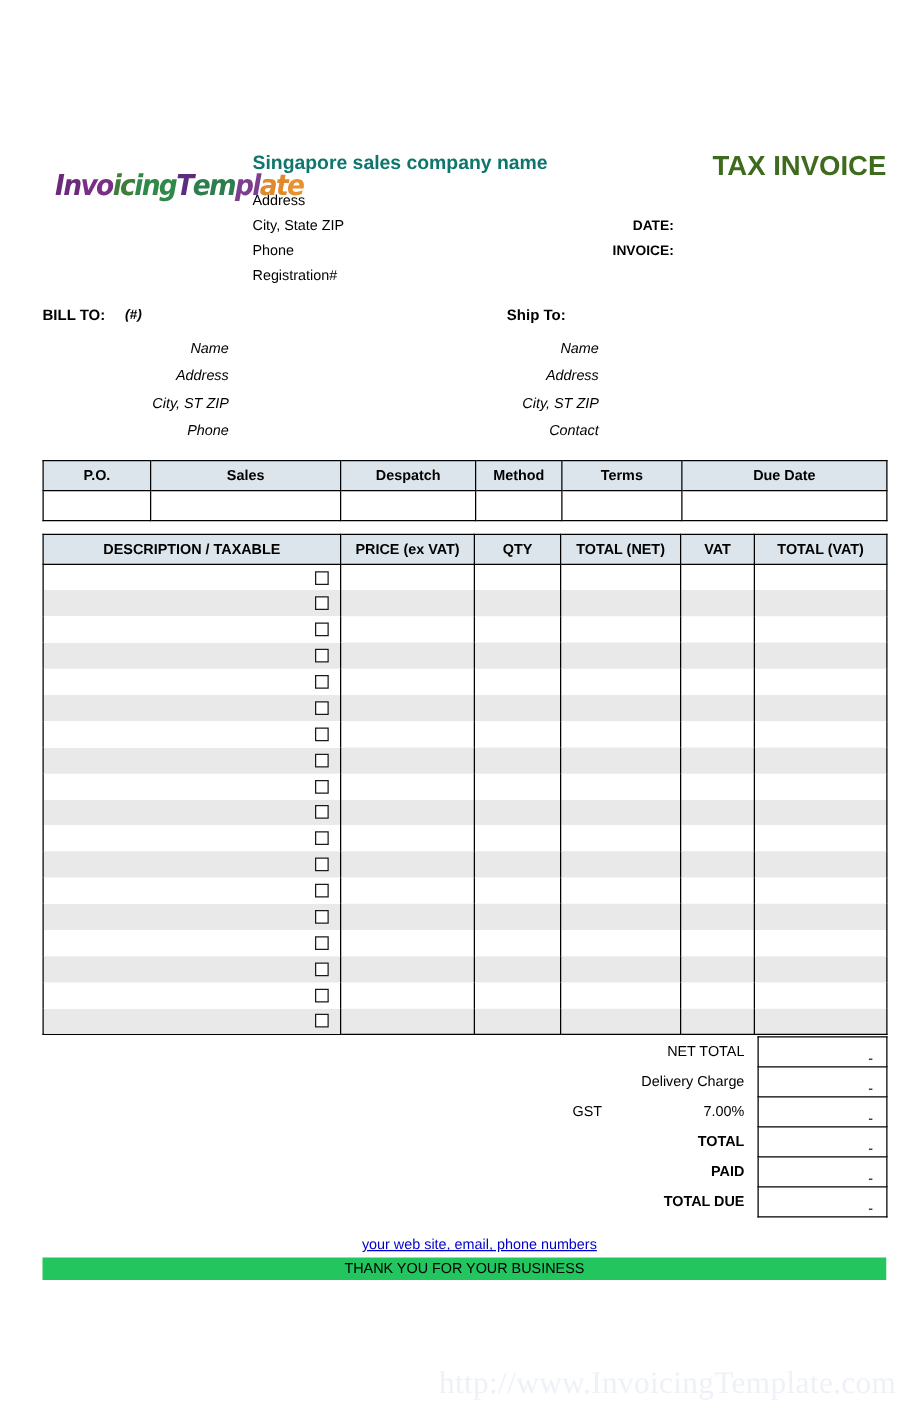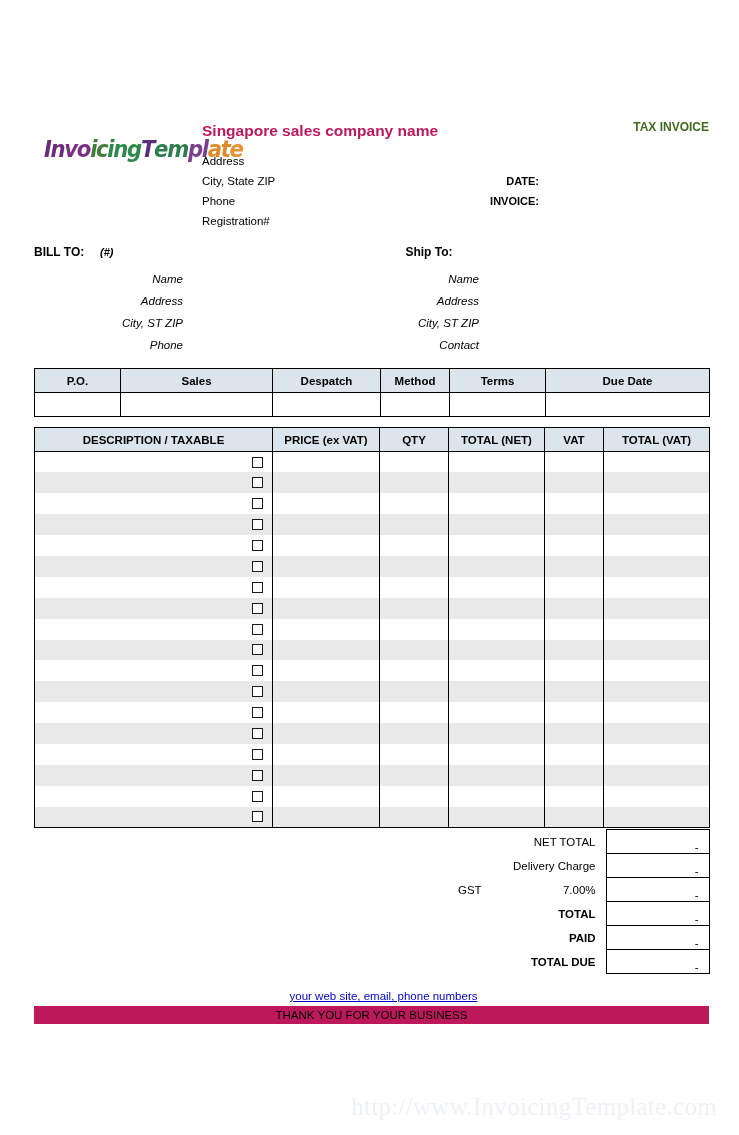--- a/index.html
+++ b/index.html
@@ -54,31 +54,31 @@
   .lg4 { color: #2f8a4a; }
   .lg5 { color: #5a2d7d; }
   .lg6 { color: #2e7d4f; }
   .lg7 { color: #7c3f8f; }
   .lg8 { color: #e08a2e; }
   .lg9 { color: #e8922f; }
 
   #company-name {
     position: absolute; left: 168px; top: 14px;
     font-size: 15.5px; font-weight: bold;
-    color: #be185d;
+    color: #0f766e;
     white-space: nowrap;
   }
   #company-lines {
     position: absolute; left: 168px; top: 43px;
     font-size: 11.5px; line-height: 20px;
   }
   #doc-title {
     position: absolute; left: 310px; top: 12px; width: 365px;
     text-align: right;
-    font-size: 12px; font-weight: bold;
+    font-size: 22px; font-weight: bold;
     color: #3f6b1e;
     white-space: nowrap;
   }
   #meta-labels {
     position: absolute; left: 300px; top: 63px; width: 205px;
     text-align: right;
     font-size: 11px; font-weight: bold; line-height: 20px;
   }
 
   
@@ -173,21 +173,21 @@
     text-align: center;
     font-size: 11.5px;
     color: #0000cc;
     text-decoration: underline;
   }
   #footer-thanks {
     position: absolute; left: 0; top: 1006px; width: 675px;
     height: 18px; line-height: 18px;
     text-align: center;
     font-size: 11.5px;
-    background: #be185d;
+    background: #22c55e;
   }
 </style>
 </head>
 <body>
 
 <div id="watermark">http://www.InvoicingTemplate.com</div>
 
 <div id="sheet">
 
   <div id="header">

